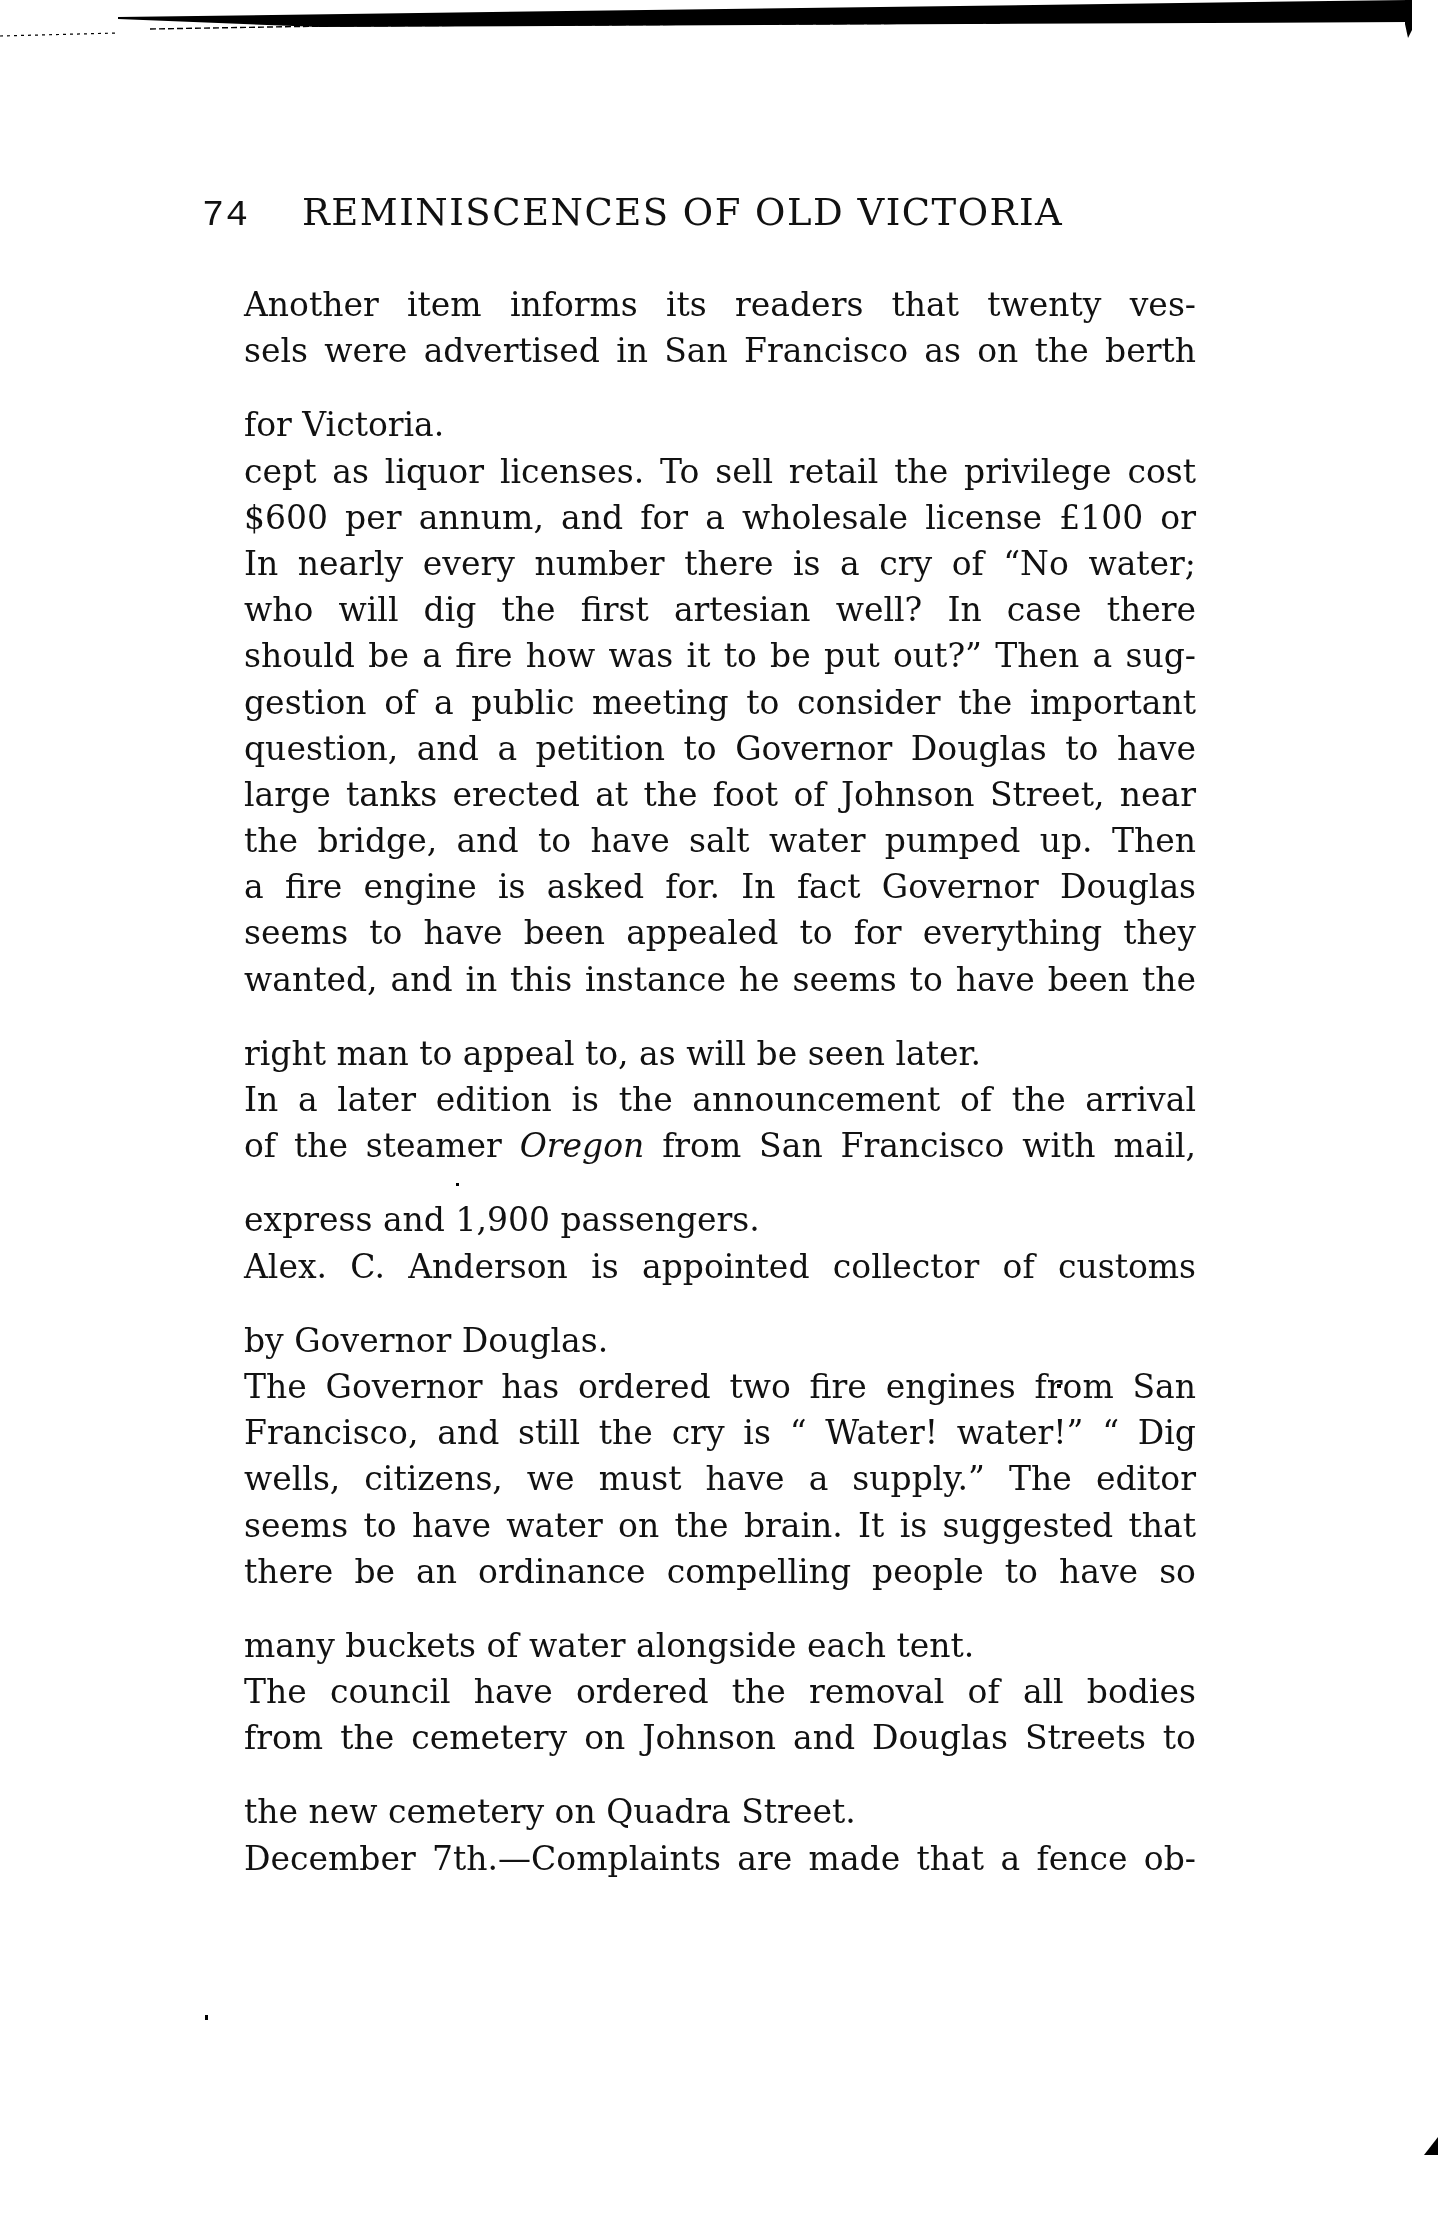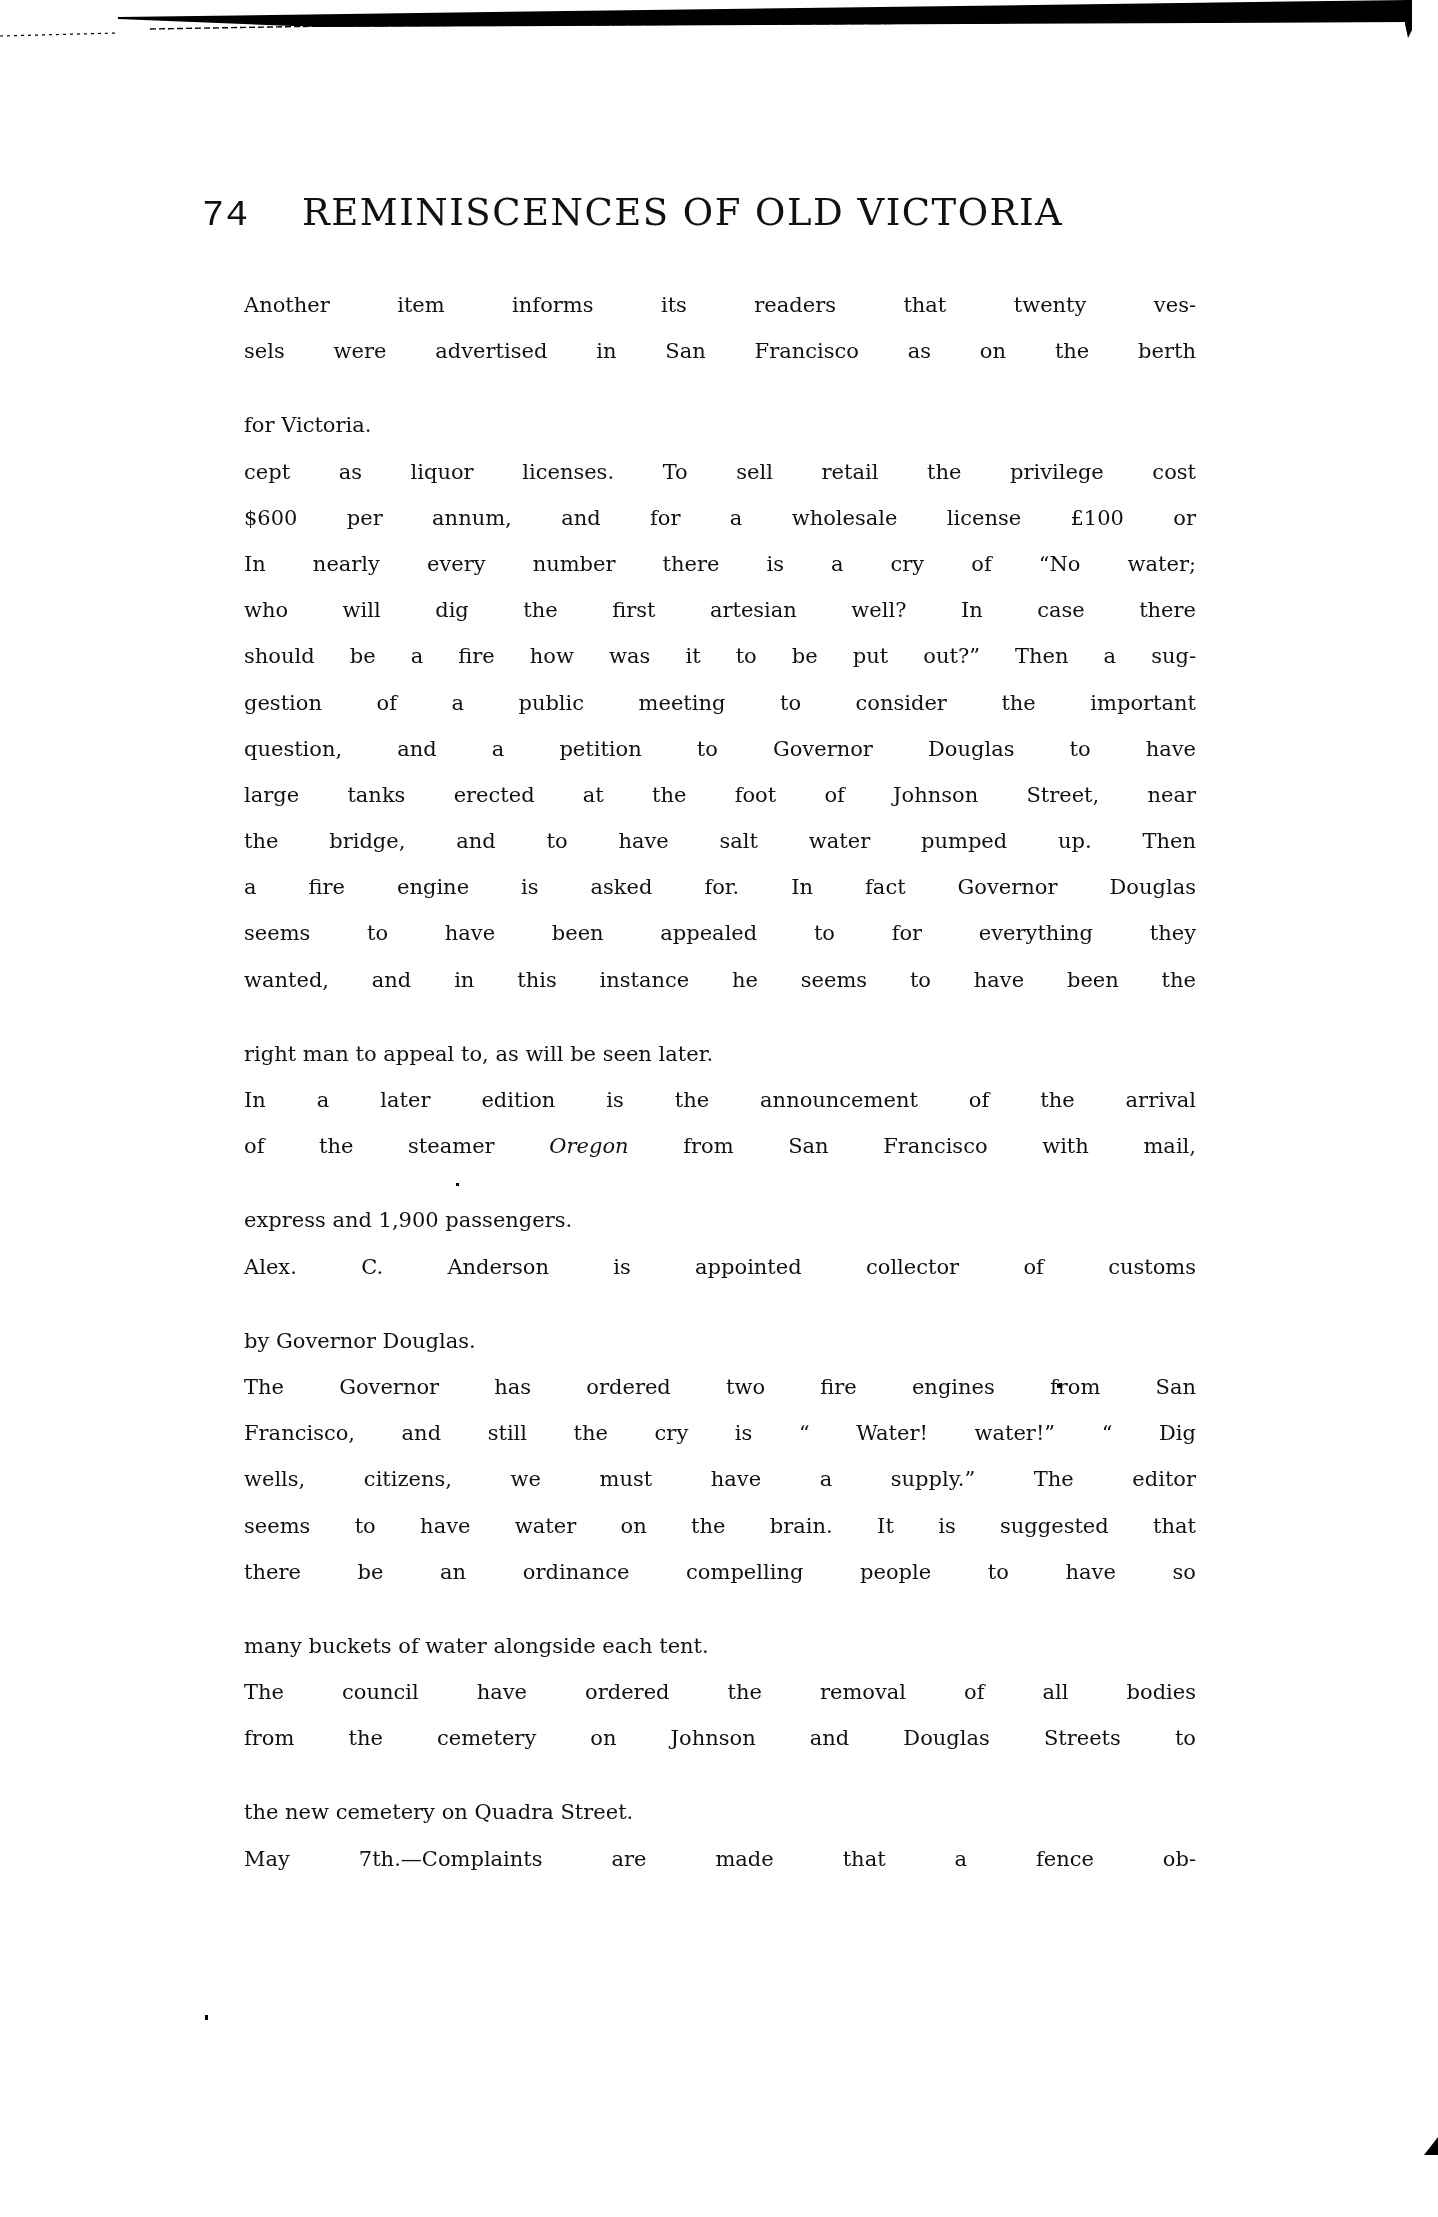--- a/index.html
+++ b/index.html
@@ -35,21 +35,21 @@
   .running-head .pgnum {
     display: inline-block;
     width: 100px;
     font-family: Liberation Mono, monospace;
   }
   .body-text {
     position: absolute;
     left: 244px;
     top: 282px;
     width: 952px;
-    font-size: 21px;
+    font-size: 33px;
     line-height: 46.2px;
   }
   .para {
     margin: 0;
     text-align: justify;
     text-indent: 0;
     hyphens: none;
   }
   .line {
     display: block;
@@ -139,20 +139,20 @@
     <span class="line last">many buckets of water alongside each tent.</span>
   </div>
 
   <div class="para">
     <span class="line">The council have ordered the removal of all bodies</span>
     <span class="line">from the cemetery on Johnson and Douglas Streets to</span>
     <span class="line last">the new cemetery on Quadra Street.</span>
   </div>
 
   <div class="para">
-    <span class="line">May 7th.—Complaints are made that a fence ob-</span>
+    <span class="line">December 7th.—Complaints are made that a fence ob-</span>
   </div>
 </div>
 
 <div class="speck" style="left:205px;top:2015px;width:3px;height:5px;"></div>
 <div class="speck" style="left:1057px;top:1384px;width:4px;height:4px;"></div>
 <div class="speck" style="left:456px;top:1183px;width:3px;height:3px;"></div>
 <div class="corner-mark"></div>
 
 </body></html>

